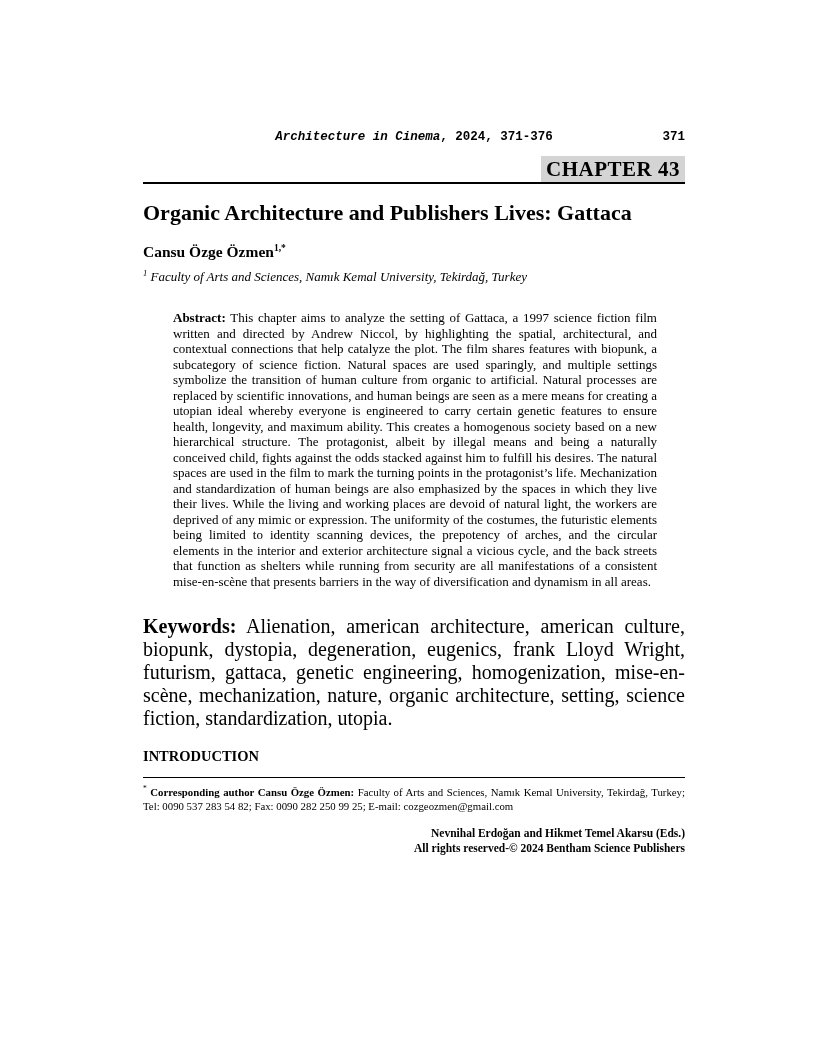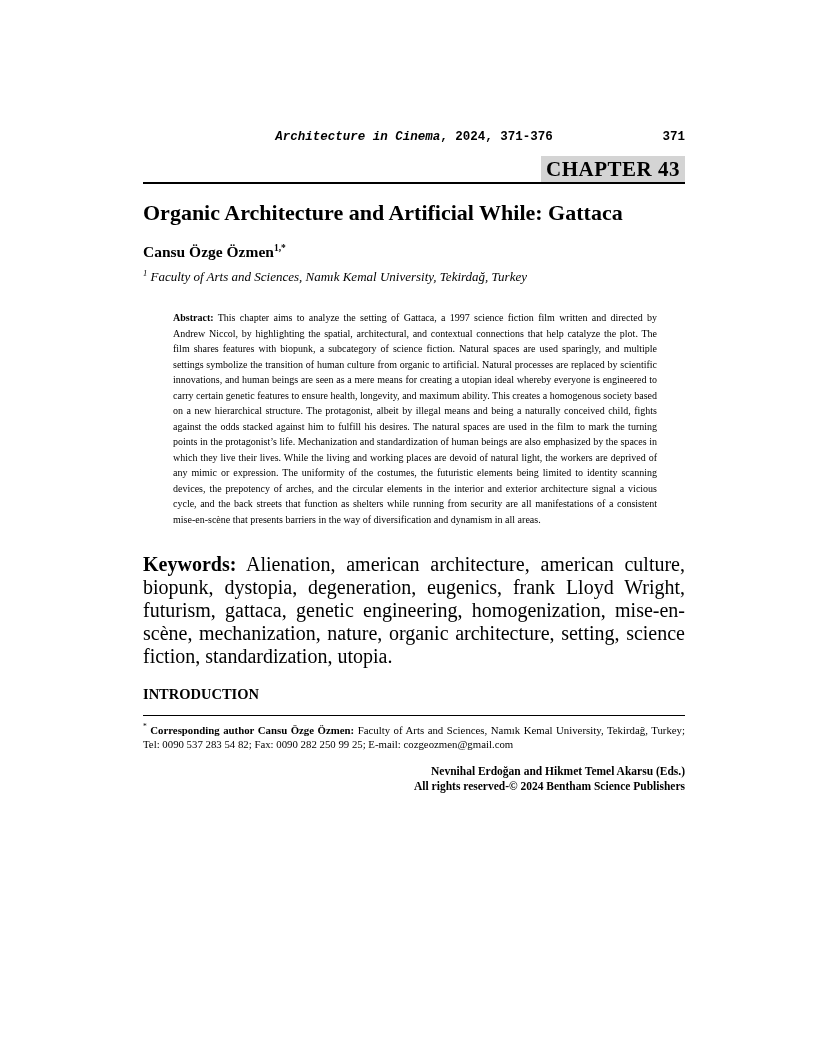--- a/index.html
+++ b/index.html
@@ -53,21 +53,21 @@
   .author-line sup { font-size: 9.5px; }
   .affiliation-line {
     margin-top: 6px;
     font-size: 13px; line-height: 15px;
     font-style: italic;
   }
   .affiliation-line sup { font-size: 8.5px; }
   
   .abstract {
     margin: 26px 28px 0 30px;
-    font-size: 10px; line-height: 15.5px;
+    font-size: 13px; line-height: 15.5px;
     text-align: justify;
   }
   .abstract b { font-weight: bold; }
   
   .keywords {
     margin-top: 26px;
     font-size: 20px; line-height: 23px;
     text-align: justify;
   }
   
@@ -106,21 +106,21 @@
 
   <div class="running-head">
     <span class="journal-name">Architecture in Cinema</span><span>, 2024, 371-376</span>
     <span class="pageno">371</span>
   </div>
 
   <div class="chapter-row">
     <span class="chapter-badge">CHAPTER 43</span>
   </div>
 
-  <h1 class="article-title">Organic Architecture and Artificial While: Gattaca</h1>
+  <h1 class="article-title">Organic Architecture and Publishers Lives: Gattaca</h1>
 
   <div class="author-line">
     <span>Cansu Özge Özmen</span><sup>1,*</sup>
   </div>
 
   <div class="affiliation-line">
     <sup>1</sup>
     <span>Faculty of Arts and Sciences, Namık Kemal University, Tekirdağ, Turkey</span>
   </div>
 

